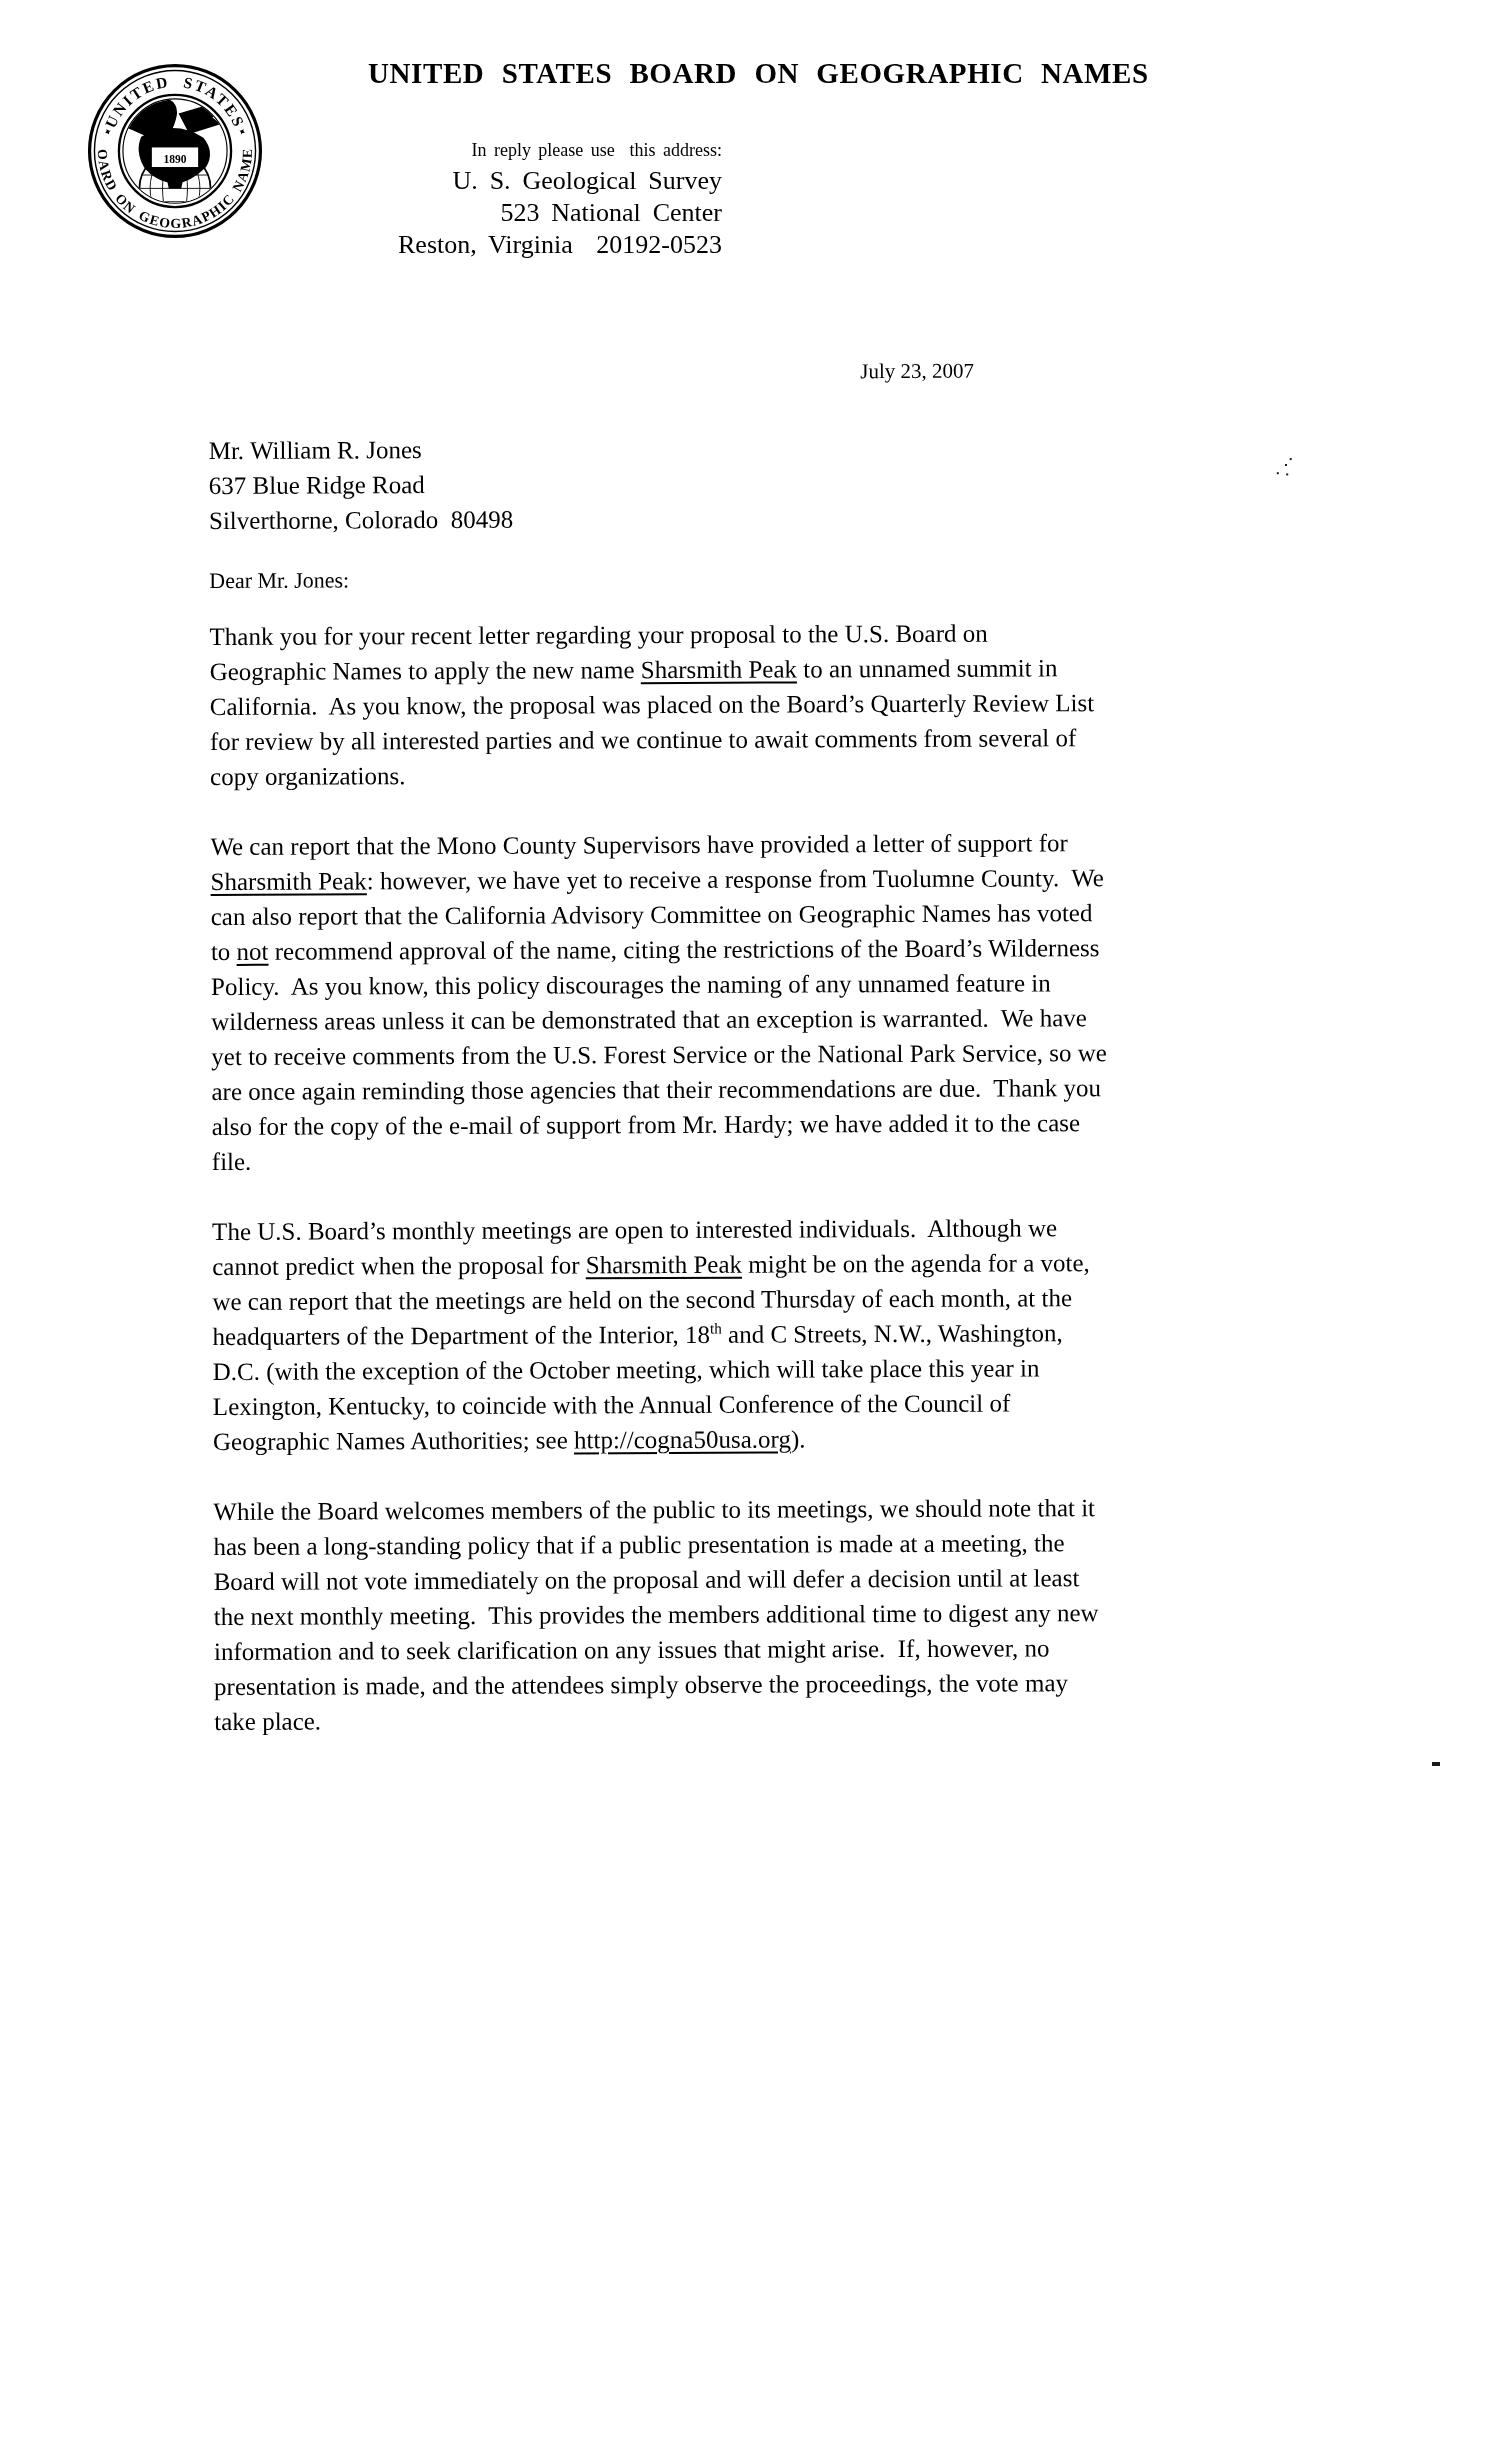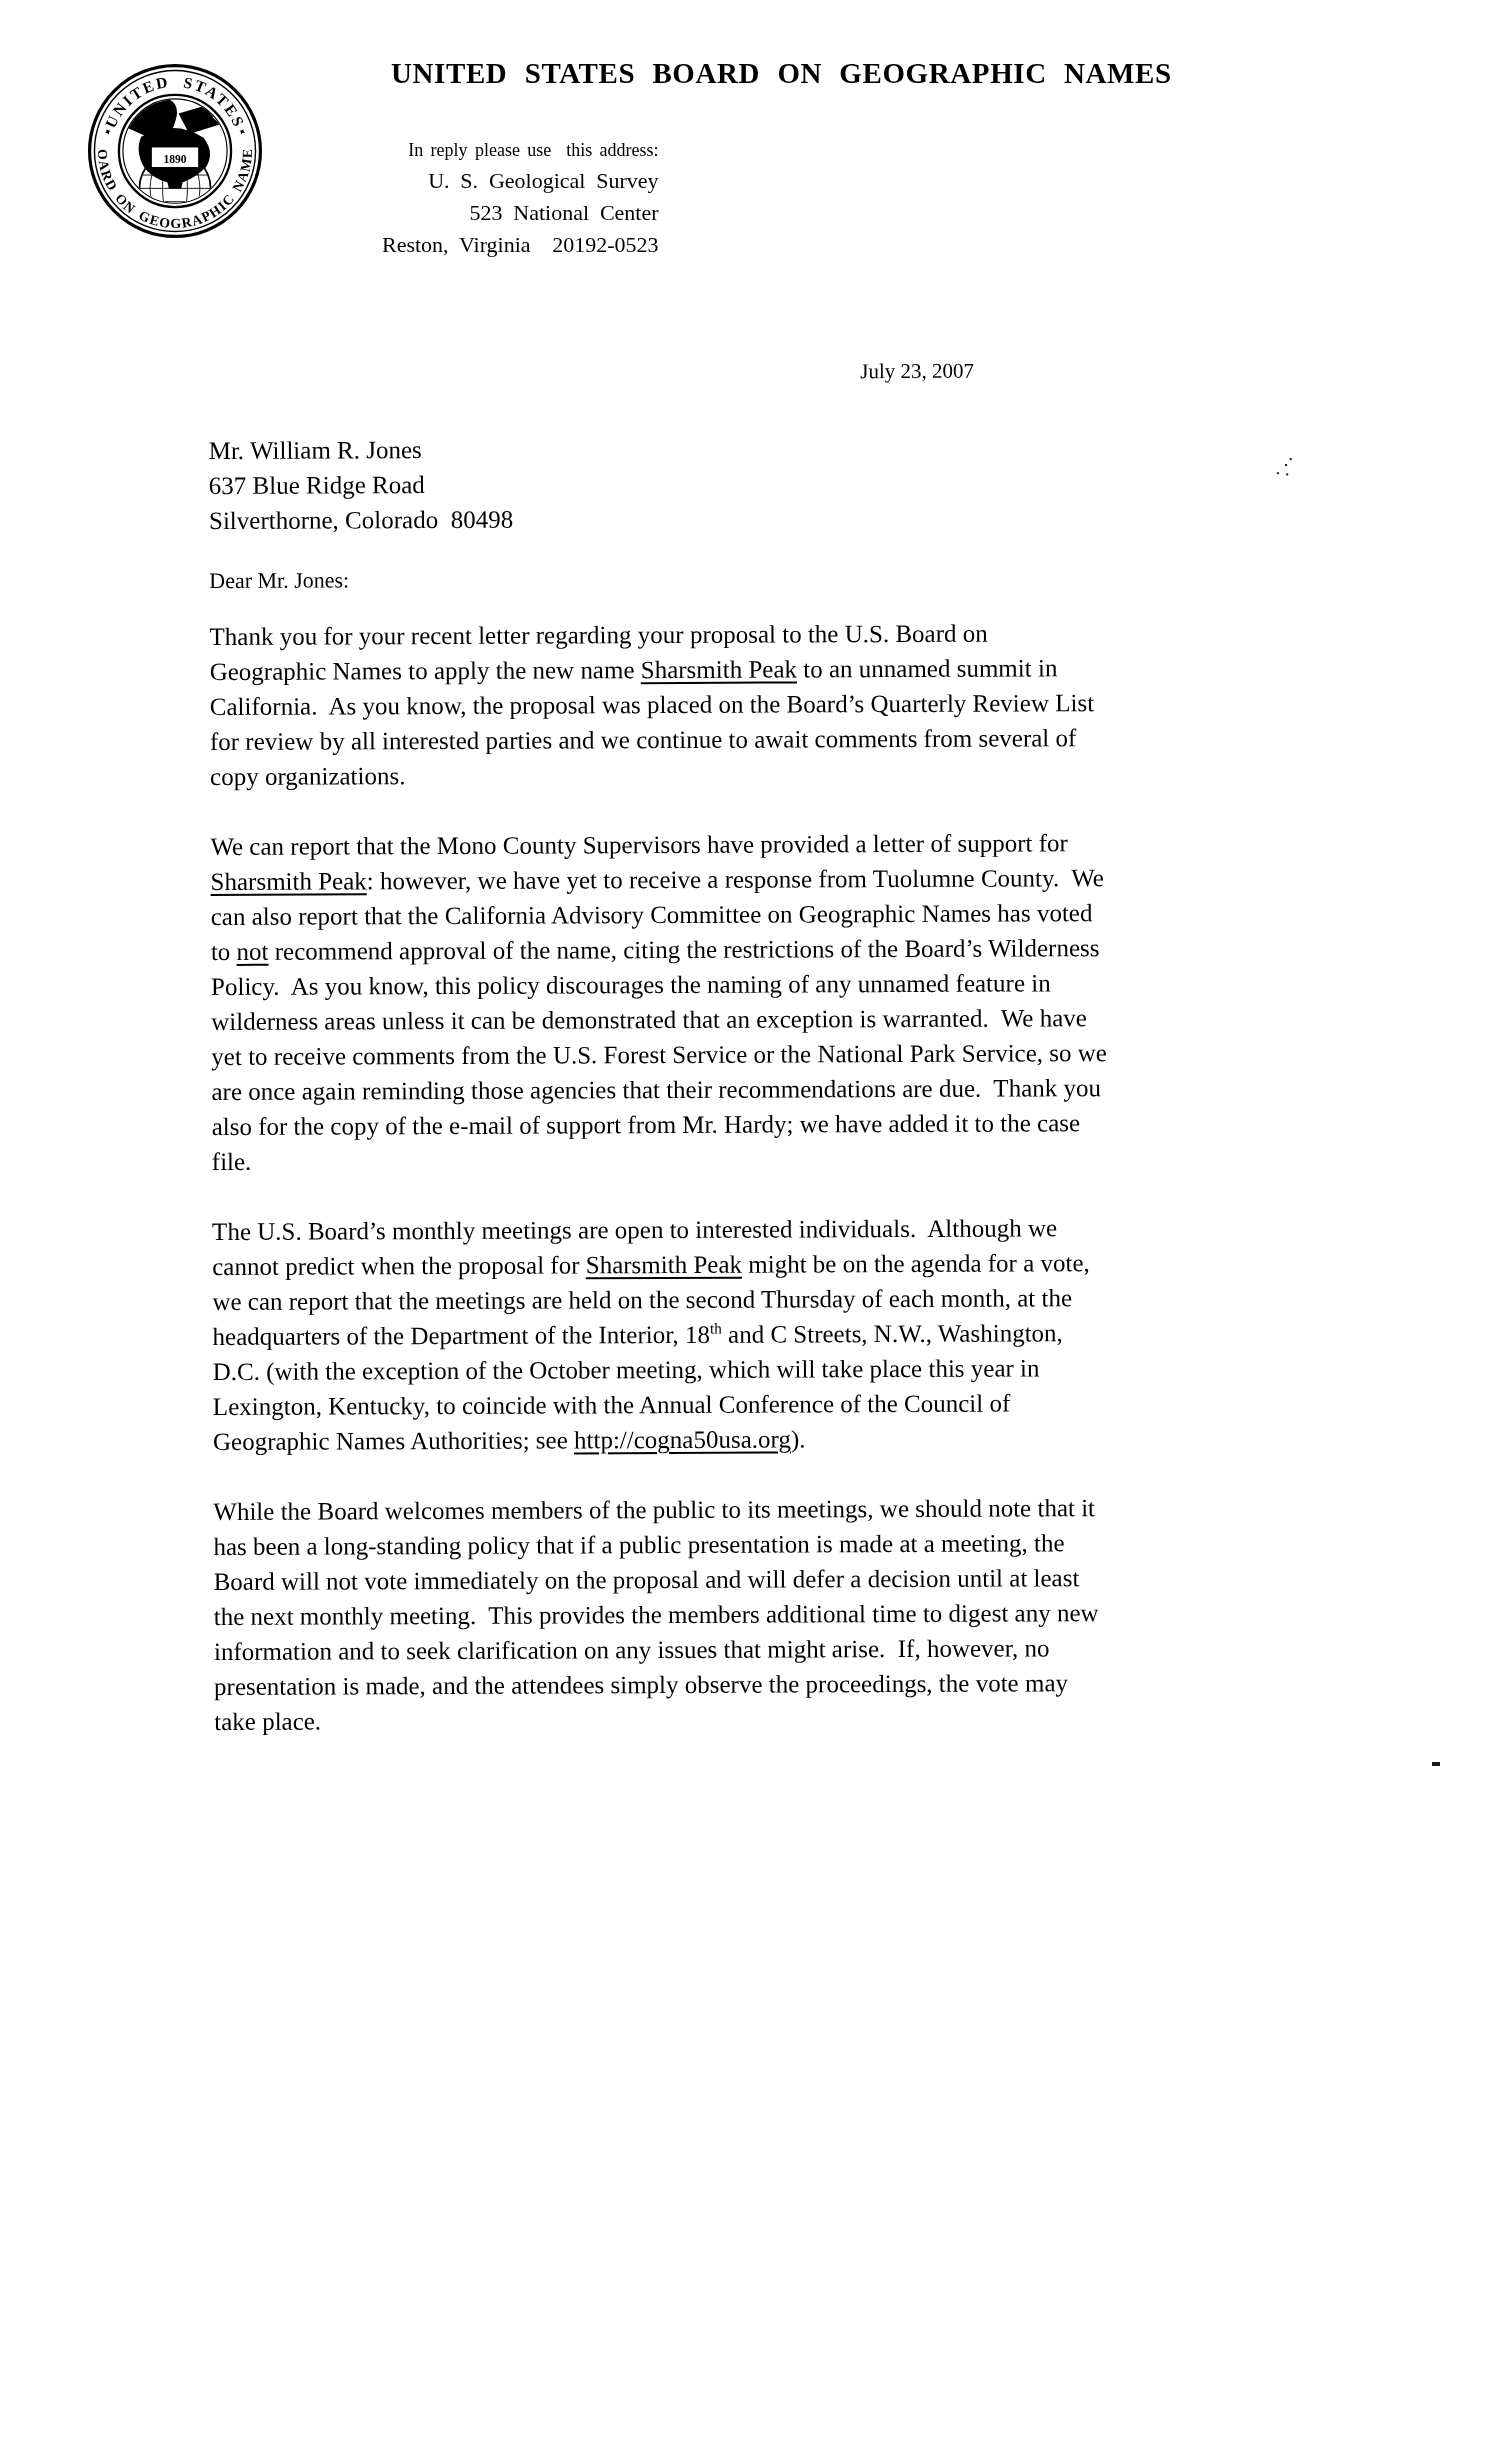--- a/index.html
+++ b/index.html
@@ -13,43 +13,44 @@
     overflow:hidden;
   }
   
   .seal{
     position:absolute;
     left:86px; top:62px;
     width:178px; height:178px;
   }
   .agency-title{
     position:absolute;
-    left:391px; top:57px;
+    left:368px; top:57px;
     width:915px;
     font-size:29px;
     font-weight:bold;
     letter-spacing:0.6px;
     word-spacing:9.4px;
     white-space:pre;
   }
   .reply-block{
     position:absolute;
     left:382px; top:140px;text-align:right;
   }
   .reply-note{
     font-size:18px;
     word-spacing:2.9px;
     margin:0 0 3.5px 0;
     white-space:pre;
   }
   .addr-line{
-    font-size:22px;
+    font-size:26px;
     line-height:32px;
     word-spacing:5.3px;
     white-space:pre;
+    margin-left:16px;
   }
   
   .content{
     position:absolute; left:0; top:0; width:100%; height:100%;
     transform:rotate(-0.25deg);
     transform-origin:211px 528px;
   }
   .date-line{
     position:absolute;
     left:861px; top:362px;

